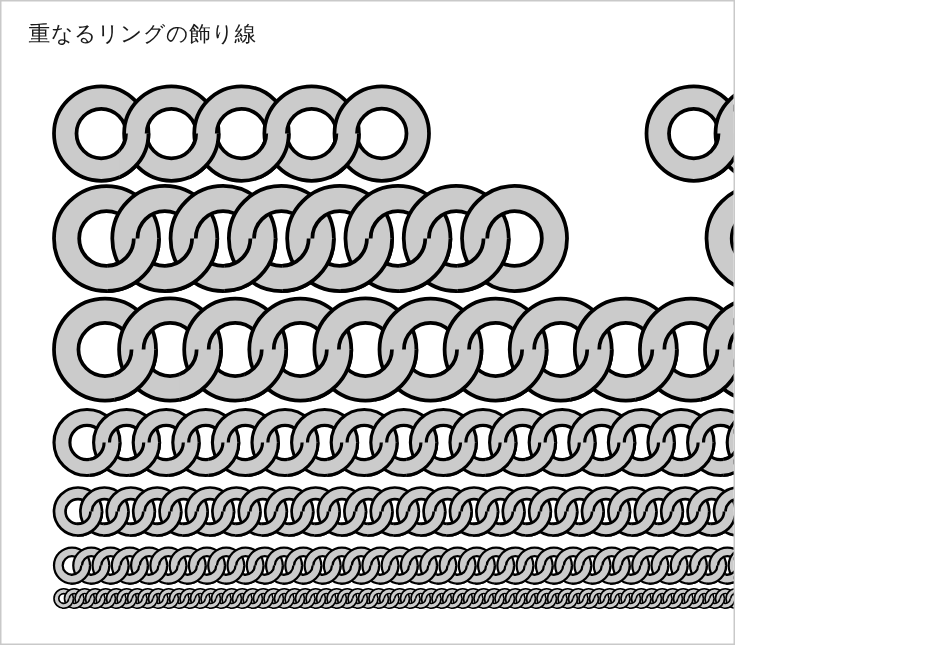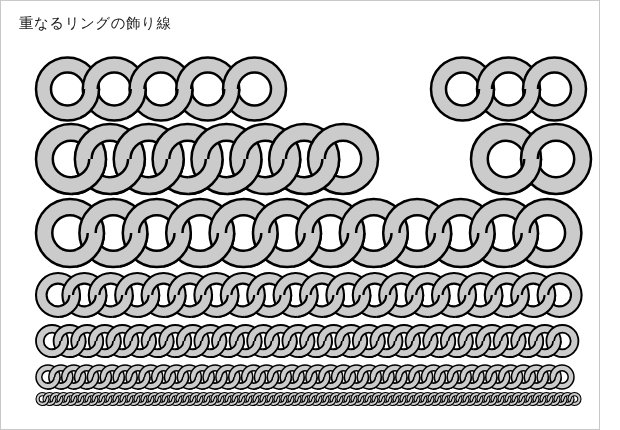--- a/index.html
+++ b/index.html
@@ -3,21 +3,21 @@
 <meta charset="utf-8">
 <style>
   html, body {
     margin: 0;
     padding: 0;
     background: #ffffff;
     font-family: "Liberation Sans", "DejaVu Sans", sans-serif;
   }
   .page {
     position: relative;
-    width: 600px;
+    width: 490px;
     height: 430px;
     box-sizing: border-box;
     border: 1px solid #c9c9c9;
     background: #ffffff;
     overflow: hidden;
   }
   .page-title {
     position: absolute;
     left: 18px;
     top: 12px;

